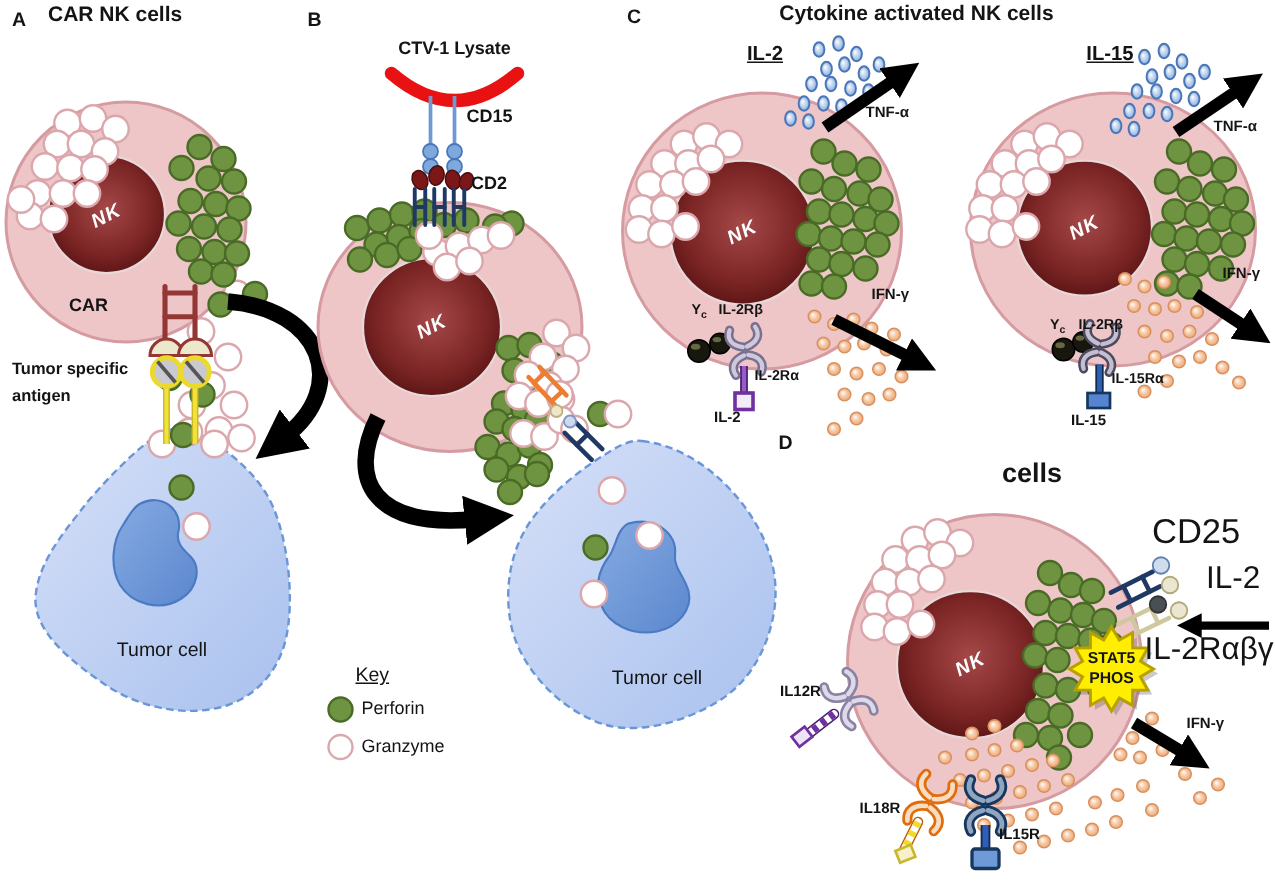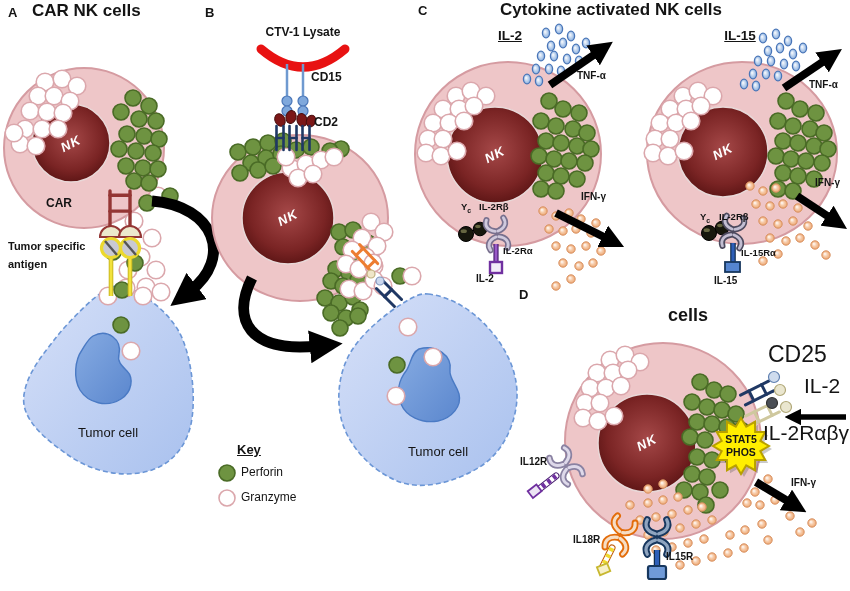--- a/index.html
+++ b/index.html
@@ -2,33 +2,33 @@
 <html><head>
 <meta charset="utf-8">
 <style>
   html,body{margin:0;padding:0;background:#fff;}
   .canvas{position:relative;width:850px;height:591px;background:#ffffff;overflow:hidden;
           font-family:"Liberation Sans",sans-serif;}
   svg{position:absolute;left:0;top:0;}
   .lbl{position:absolute;color:#141414;white-space:nowrap;line-height:1.1;
        font-family:"Liberation Sans",sans-serif;}
   .letter{font-size:13px;font-weight:700;}
-  .ptitle{font-size:17px;font-weight:700;}
+  .ptitle{font-size:14px;font-weight:700;}
   .ptitled{font-size:18px;font-weight:700;}
   .subu{font-size:13.5px;font-weight:700;text-decoration:underline;}
   .cyt{font-size:10px;font-weight:700;}
   .rcp{font-size:9.5px;font-weight:700;}
   .rcp sub{font-size:7px;}
   .cellname{font-size:13px;}
   .med{font-size:12px;font-weight:600;}
   .wrap{white-space:normal;width:78px;font-size:11px;font-weight:600;line-height:1.6;}
   .big1{font-size:23px;font-weight:400;margin-left:34px;}
   .big2{font-size:21px;font-weight:400;}
   .start{font-size:10.5px;font-weight:700;}
-  .keyt{font-size:13px;font-weight:700;text-decoration:underline;padding-left:18px;}
+  .keyt{font-size:13px;font-weight:400;text-decoration:underline;padding-left:18px;}
   .keyl{font-size:12px;}
   .ctr{transform:translateX(-50%);}
   .nk{font-size:13px;font-weight:700;font-style:italic;color:#fff;letter-spacing:1px;
       transform:translate(-50%,-50%) rotate(-27deg);}
   .cell{fill:#eec6c8;stroke:#d59ba1;stroke-width:2;}
   .nuc{fill:url(#nucG);stroke:#e8d8d8;stroke-width:1.5;}
   .tumor{fill:url(#tumG);stroke:#6b96d6;stroke-width:1.6;stroke-dasharray:5,3;}
   .tumnuc{fill:url(#tumNucG);stroke:#4a7ac4;stroke-width:1.4;}
   .acurve{fill:none;stroke:#000;stroke-width:11;}
   .aline{stroke:#000;}

